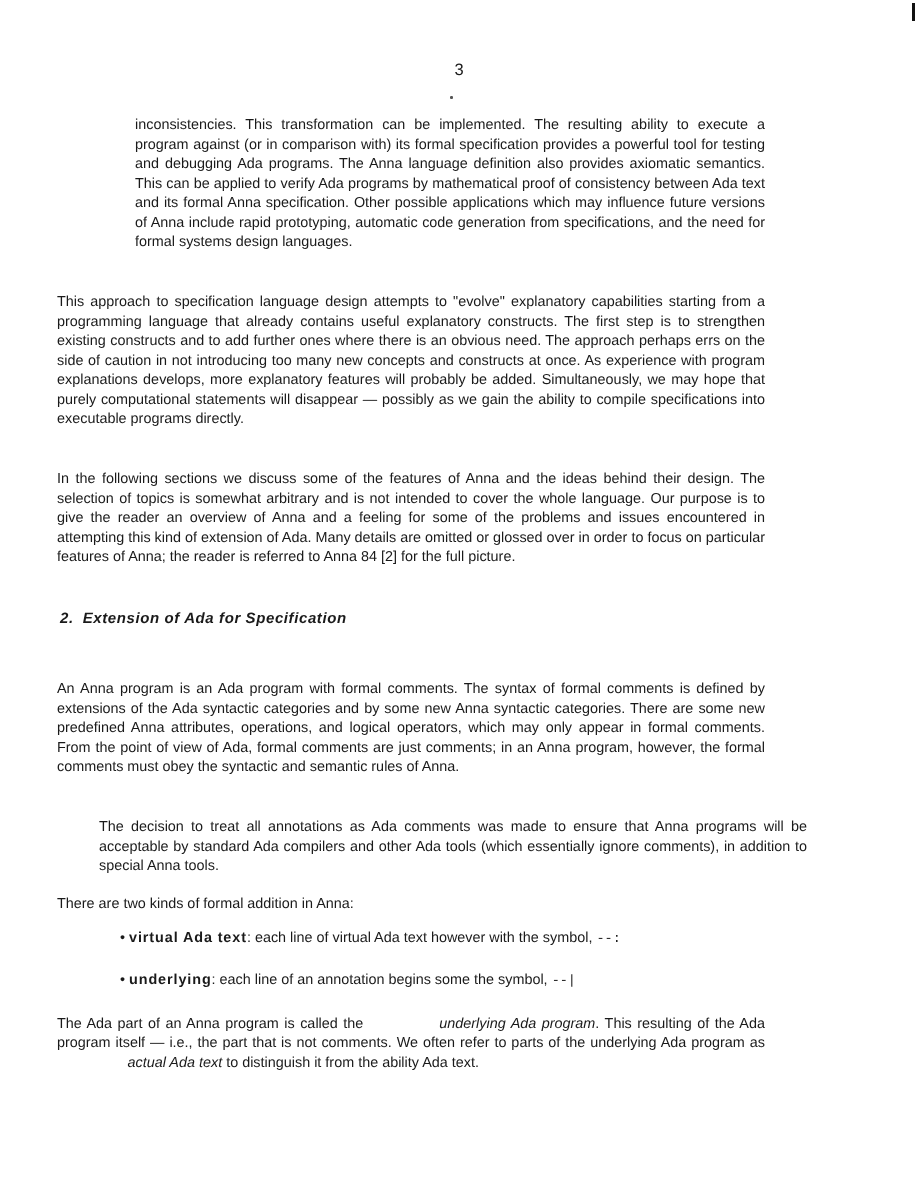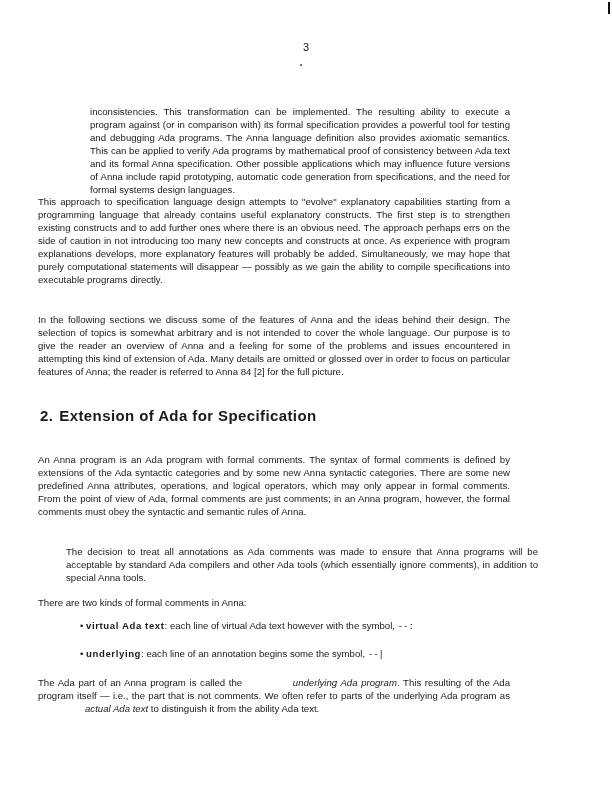--- a/index.html
+++ b/index.html
@@ -2,23 +2,23 @@
 <html><head>
 <meta charset="utf-8">
 <style>
   html, body { margin: 0; padding: 0; background: #ffffff; }
   body { width: 612px; height: 791px; position: relative; overflow: hidden;
          font-family: "Liberation Sans", sans-serif; color: #1a1a1a; }
   .corner-mark { position: absolute; left: 608px; top: 2px; width: 2px; height: 12px; background: #111; }
   .page-number { position: absolute; top: 41px; left: 0; width: 612px; text-align: center; font-size: 11px; }
   .dot { position: absolute; width: 1.5px; height: 1.5px; background: #555; border-radius: 50%; }
   .para { position: absolute; font-size: 9.6px; line-height: 13px; text-align: justify; text-justify: inter-word; margin: 0; }
-  .indented { left: 90px; width: 420px; top: 77px; margin-top: 28px; }
+  .indented { left: 90px; width: 420px; top: 77px; }
   .full { left: 38px; width: 472px; }
-  .heading { position: absolute; left: 40px; top: 407px; font-size: 15px; font-weight: bold; letter-spacing: 0.4px; margin: 0; color: #1a1a1a; }
+  .heading { position: absolute; left: 40px; top: 407px; font-size: 10px; font-weight: bold; letter-spacing: 0.4px; margin: 0; color: #1a1a1a; font-style: italic; }
   .heading .num { margin-right: 6px; }
   .bullet { position: absolute; left: 80px; font-size: 9.6px; line-height: 13px; margin: 0; }
   .bullet b { letter-spacing: 0.6px; text-align: center; }
   .sym { font-family: "Liberation Mono", monospace; font-size: 9px; }
   i { font-style: italic; margin-left: 47px; }
 </style>
 </head>
 <body>
 
 <div class="corner-mark"></div>
@@ -31,19 +31,19 @@
 <p class="para full" style="top:195px;">This approach to specification language design attempts to "evolve" explanatory capabilities starting from a programming language that already contains useful explanatory constructs.  The first step is to strengthen existing constructs and to add further ones where there is an obvious need.  The approach perhaps errs on the side of caution in not introducing too many new concepts and constructs at once.  As experience with program explanations develops, more explanatory features will probably be added.  Simultaneously, we may hope that purely computational statements will disappear — possibly as we gain the ability to compile specifications into executable programs directly.</p>
 
 <p class="para full" style="top:313px;">In the following sections we discuss some of the features of Anna and the ideas behind their design. The selection of topics is somewhat arbitrary and is not intended to cover the whole language. Our purpose is to give the reader an overview of Anna and a feeling for some of the problems and issues encountered in attempting this kind of extension of Ada.  Many details are omitted or glossed over in order to focus on particular features of Anna; the reader is referred to Anna 84 [2] for the full picture.</p>
 
 <h2 class="heading"><span class="num">2.</span><span>Extension of Ada for Specification</span></h2>
 
 <p class="para full" style="top:453px;">An Anna program is an Ada program with formal comments.  The syntax of formal comments is defined by extensions of the Ada syntactic categories and by some new Anna syntactic categories. There are some new predefined Anna attributes, operations, and logical operators, which may only appear in formal comments.  From the point of view of Ada, formal comments are just comments; in an Anna program, however, the formal comments must obey the syntactic and semantic rules of Anna.</p>
 
 <p class="para full" style="top:545px;margin-left:28px;">The decision to treat all annotations as Ada comments was made to ensure that Anna programs will be acceptable by standard Ada compilers and other Ada tools (which essentially ignore comments), in addition to special Anna tools.</p>
 
-<p class="para full" style="top:596px;">There are two kinds of formal comments in Anna:</p>
+<p class="para full" style="top:596px;">There are two kinds of formal addition in Anna:</p>
 
 <p class="bullet" style="top:619px;">• <b>virtual Ada text</b><span>: each line of virtual Ada text however with the symbol, </span><span class="sym">--:</span></p>
 
 <p class="bullet" style="top:647px;">• <b>underlying</b><span>: each line of an annotation begins some the symbol, </span><span class="sym">--|</span></p>
 
 <p class="para full" style="top:676px;"><span>The Ada part of an Anna program is called the </span><i>underlying Ada program</i><span>.  This resulting of the Ada program itself — i.e., the part that is not comments.  We often refer to parts of the underlying Ada program as </span><i>actual Ada text</i><span> to distinguish it from the ability Ada text.</span></p>
 
 </body></html>

